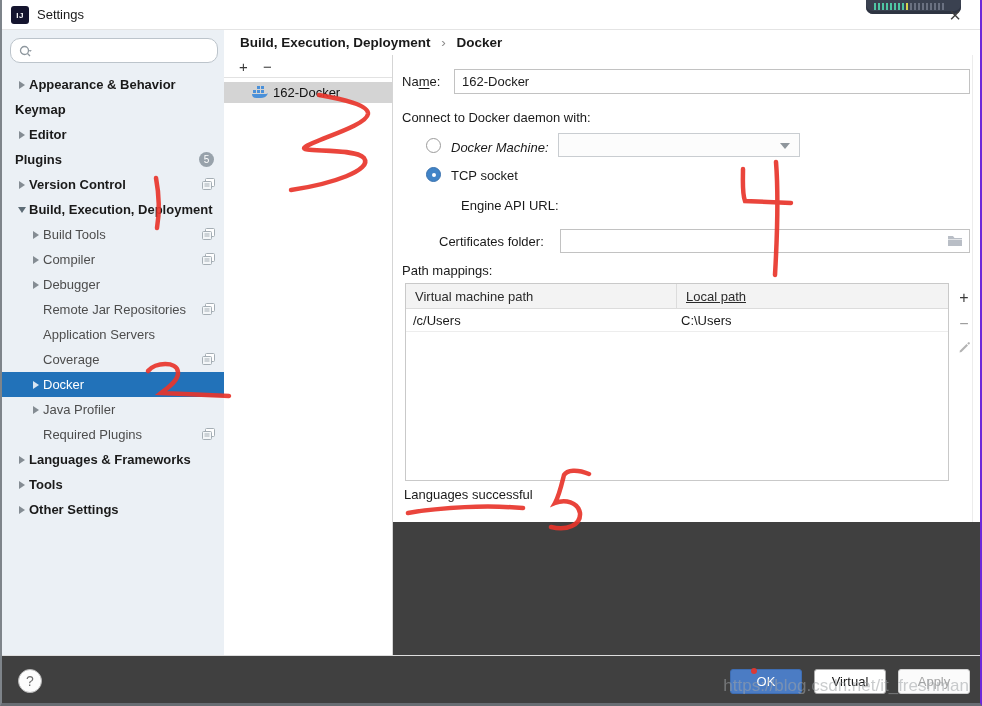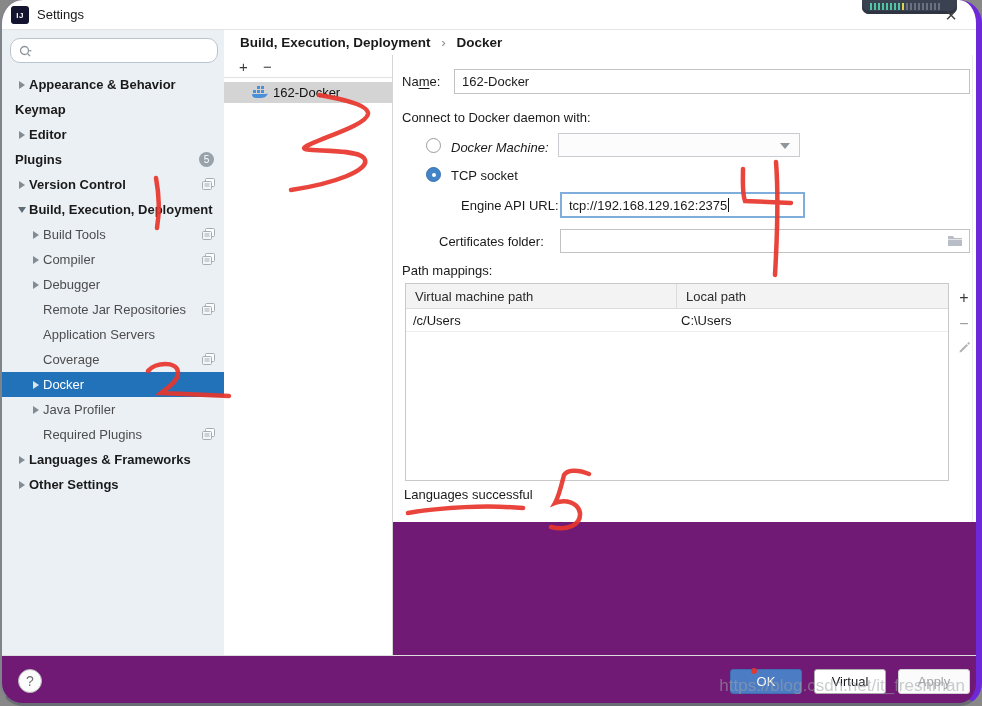--- a/index.html
+++ b/index.html
@@ -1,19 +1,19 @@
 <!DOCTYPE html>
 <html><head>
 <meta charset="utf-8">
 <style>
   html,body { margin:0; padding:0; background:#888; }
   * { box-sizing:border-box; font-family:"Liberation Sans","DejaVu Sans",sans-serif; }
   #window {
-    position:relative; width:982px; height:706px; background:#701a75; overflow:hidden;
-    border-left:2px solid #7E848A; border-right:6px solid #6d28d9; border-bottom:3px solid #686D73;border-radius:23px;
+    position:relative; width:982px; height:706px; background:#404040; overflow:hidden;
+    border-left:2px solid #7E848A; border-right:2px solid #6d28d9; border-bottom:3px solid #686D73;
   }
   
   #titlebar { position:absolute; left:0; top:0; width:100%; height:30px; background:#FFFFFF; border-bottom:1px solid #E4E4E4; }
   #app-icon { position:absolute; left:9px; top:6px; width:18px; height:18px; background:#14142E; border-radius:3px;
     color:#fff; font-size:8px; font-weight:bold; display:flex; align-items:center; justify-content:center; letter-spacing:0.5px; }
   #win-title { position:absolute; left:35px; top:7px; font-size:13px; color:#1A1A1A; }
   #close-btn { position:absolute; right:13px; top:3px; width:24px; height:24px; font-size:20px; color:#3F3F3F;
     display:flex; align-items:center; justify-content:center; cursor:pointer; }
   #capsule { position:absolute; right:19px; top:0; width:95px; height:14px; background:#3A4150; border-radius:0 0 7px 7px;
     box-shadow:inset 0 -3px 0 #2E3442; display:flex; align-items:center; padding:0 8px; }
@@ -65,21 +65,21 @@
   .caret { display:inline-block; width:1px; height:14px; background:#111; margin-left:1px; }
   #cert-field   { left:167px; top:174px; width:410px; height:24px; }
   #cert-folder-btn { position:absolute; right:6px; top:4px; cursor:pointer; }
   .radio { position:absolute; width:15px; height:15px; border-radius:50%; background:#fff; border:1px solid #9B9B9B; cursor:pointer; }
   .radio.checked { background:#4184C7; border-color:#3B72AE; }
   .radio.checked::after { content:""; position:absolute; left:4.5px; top:4.5px; width:4.5px; height:4.5px; border-radius:50%; background:#fff; }
   
   #pm-table { position:absolute; left:12px; top:228px; width:544px; height:198px; border:1px solid #C9C9C9; background:#fff; }
   #pm-header { height:25px; background:#F3F3F3; border-bottom:1px solid #DCDCDC; display:flex; font-size:13px; color:#2B2B2B; }
   #pm-header .hc1 { width:271px; border-right:1px solid #DCDCDC; display:flex; align-items:center; padding-left:9px; }
-  #pm-header .hc2 { flex:1; display:flex; align-items:center; padding-left:9px; }
+  #pm-header .hc2 { flex:1; display:flex; align-items:center; padding-left:9px;text-decoration:underline; }
   .pm-row { height:23px; border-bottom:1px solid #EDEDED; display:flex; font-size:13px; color:#1A1A1A; cursor:default; }
   .pm-row .c1 { width:271px; display:flex; align-items:center; padding-left:7px; }
   .pm-row .c2 { flex:1; display:flex; align-items:center; padding-left:4px;text-align:center; }
   #tbl-btns { position:absolute; left:559px; top:230px; width:24px; display:flex; flex-direction:column; align-items:center; }
   #tbl-btns .tbtn { height:26px; font-size:16px; cursor:pointer; line-height:26px; }
   #tbl-add { color:#3A3A3A; }
   #tbl-remove { color:#9A9A9A; }
   #status-text { position:absolute; left:11px; top:432px; font-size:13px; color:#1A1A1A; }
   
   #footer-line { position:absolute; left:0; top:655px; width:982px; height:1px; background:#DEDEDE; }
@@ -229,20 +229,26 @@
               <rect x="0.5" y="3.5" width="9" height="8" rx="1" fill="#F4F7F9" stroke="#A5AEB5"></rect>
               <line x1="2.5" y1="6" x2="7.5" y2="6" stroke="#A5AEB5"></line>
               <line x1="2.5" y1="8" x2="7.5" y2="8" stroke="#A5AEB5"></line>
             </svg></span>
         </div>
       <div class="trow top">
           <span class="arrow">
             <span class="tri-r"></span>
           </span>
           <span>Languages &amp; Frameworks</span>
+        </div>
+      <div class="trow top">
+          <span class="arrow">
+            <span class="tri-r"></span>
+          </span>
+          <span>Tools</span>
         </div>
       <div class="trow top">
           <span class="arrow">
             <span class="tri-r"></span>
           </span>
           <span>Other Settings</span>
         </div>
     </div>
   </div>
 
@@ -290,24 +296,20 @@
     <div class="lbl" style="left:58px; top:85px;font-style:italic;">Docker Machine:</div>
     <div class="field" id="dm-dropdown">
       <span></span>
       <span id="dd-arrow"></span>
     </div>
 
     <span class="radio checked" style="left:33px; top:112px;"></span>
     <div class="lbl" style="left:58px; top:113px;">TCP socket</div>
 
     <div class="lbl" style="left:68px; top:143px;">Engine API URL:</div>
-    <div class="field" id="engine-field">
-      <span>tcp://192.168.129.162:2375</span>
-        <span class="caret"></span>
-    </div>
 
     <div class="lbl" style="left:46px; top:179px;">Certificates folder:</div>
     <div class="field" id="cert-field">
       <span></span>
       <span id="cert-folder-btn">
         <svg width="16" height="13" viewBox="0 0 16 13">
             <path d="M1 2 h5 l1.5 2 H15 v8 H1 z" fill="#B9BEC6"></path>
             <path d="M1 5 h14 v1 H1 z" fill="#FFFFFF" opacity="0.6"></path>
           </svg>
       </span>

